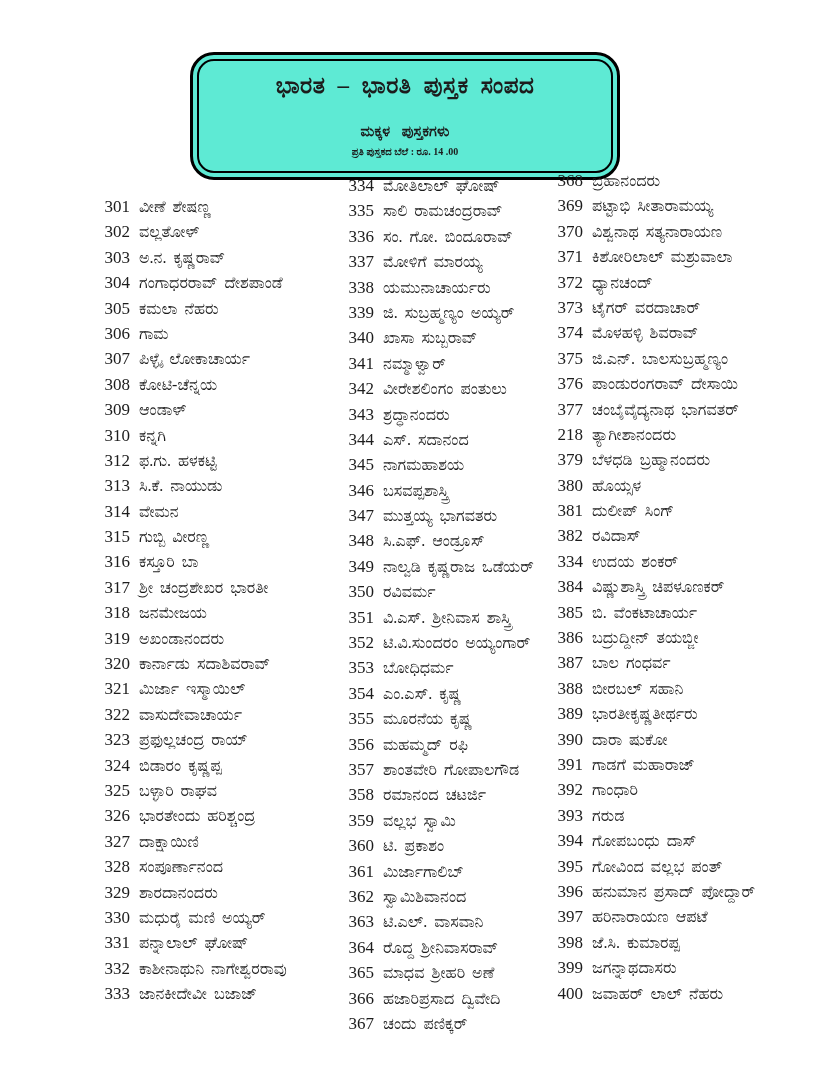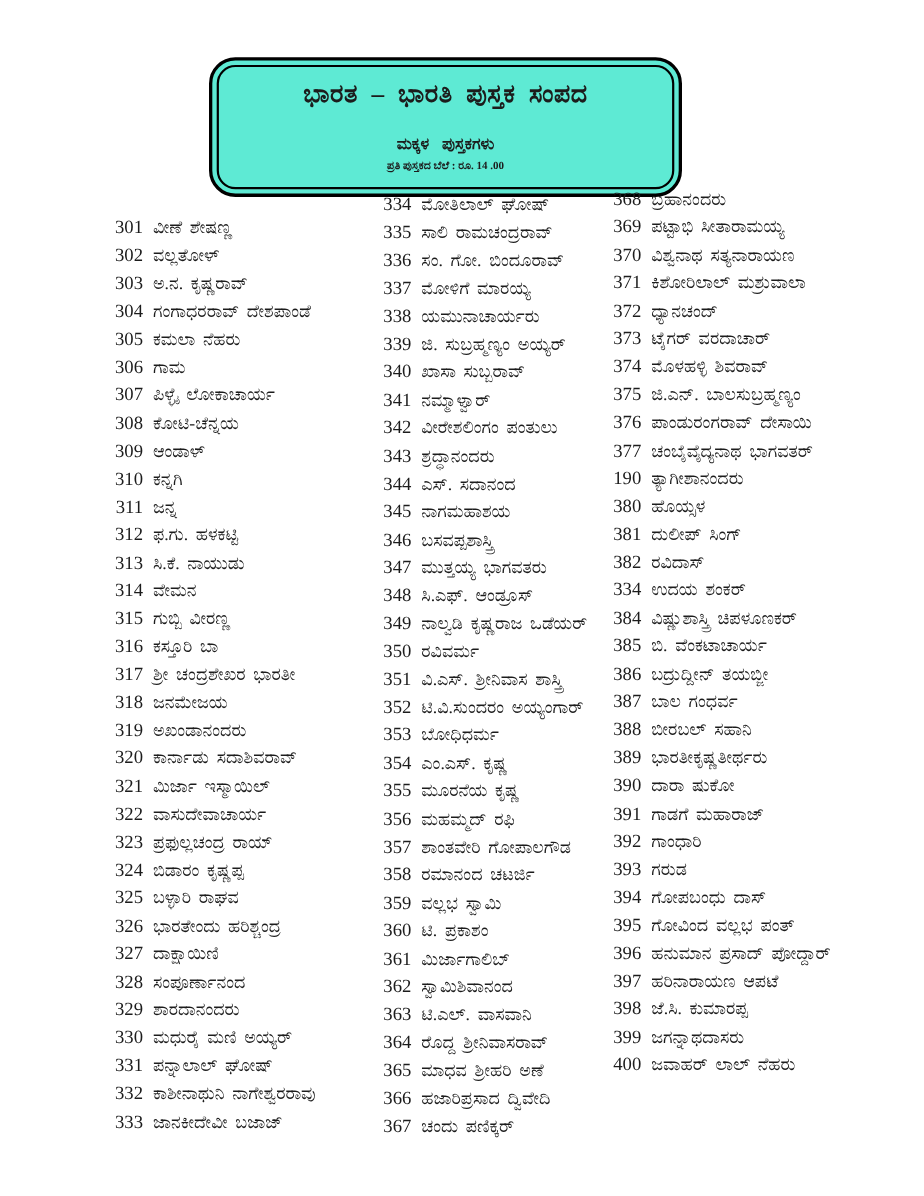--- a/index.html
+++ b/index.html
@@ -116,24 +116,20 @@
     </div>
     <div class="row">
       <span class="num">309</span>
       <span class="name">ಆಂಡಾಳ್</span>
     </div>
     <div class="row">
       <span class="num">310</span>
       <span class="name">ಕನ್ನಗಿ</span>
     </div>
     <div class="row">
-      <span class="num">311</span>
-      <span class="name">ಜನ್ನ</span>
-    </div>
-    <div class="row">
       <span class="num">312</span>
       <span class="name">ಫ.ಗು. ಹಳಕಟ್ಟಿ</span>
     </div>
     <div class="row">
       <span class="num">313</span>
       <span class="name">ಸಿ.ಕೆ. ನಾಯುಡು</span>
     </div>
     <div class="row">
       <span class="num">314</span>
       <span class="name">ವೇಮನ</span>
@@ -388,22 +384,26 @@
     </div>
     <div class="row">
       <span class="num">376</span>
       <span class="name">ಪಾಂಡುರಂಗರಾವ್ ದೇಸಾಯಿ</span>
     </div>
     <div class="row">
       <span class="num">377</span>
       <span class="name">ಚಂಬೈವೈದ್ಯನಾಥ ಭಾಗವತರ್</span>
     </div>
     <div class="row">
-      <span class="num">190</span>
+      <span class="num">218</span>
       <span class="name">ತ್ಯಾಗೀಶಾನಂದರು</span>
+    </div>
+    <div class="row">
+      <span class="num">379</span>
+      <span class="name">ಬೆಳಧಡಿ ಬ್ರಹ್ಮಾನಂದರು</span>
     </div>
     <div class="row">
       <span class="num">380</span>
       <span class="name">ಹೊಯ್ಸಳ</span>
     </div>
     <div class="row">
       <span class="num">381</span>
       <span class="name">ದುಲೀಪ್ ಸಿಂಗ್</span>
     </div>
     <div class="row">

